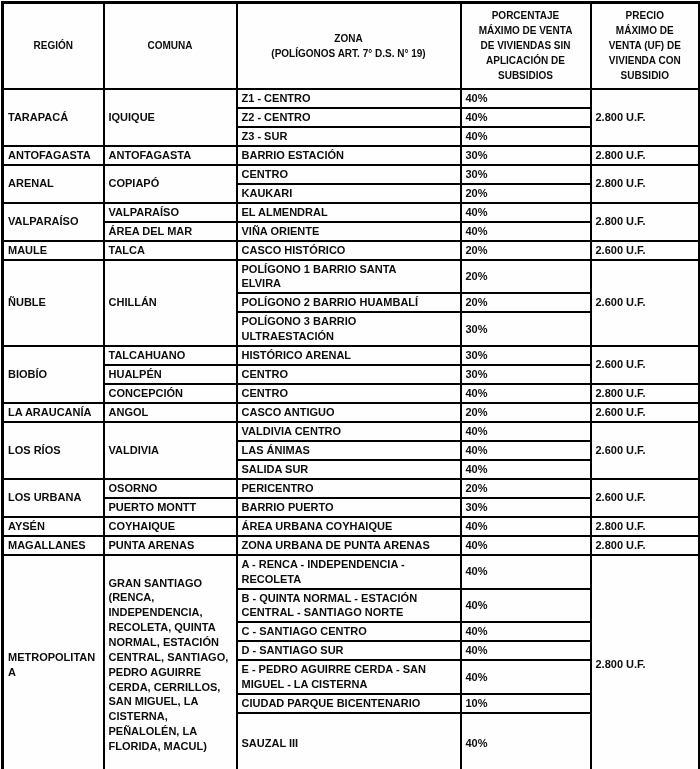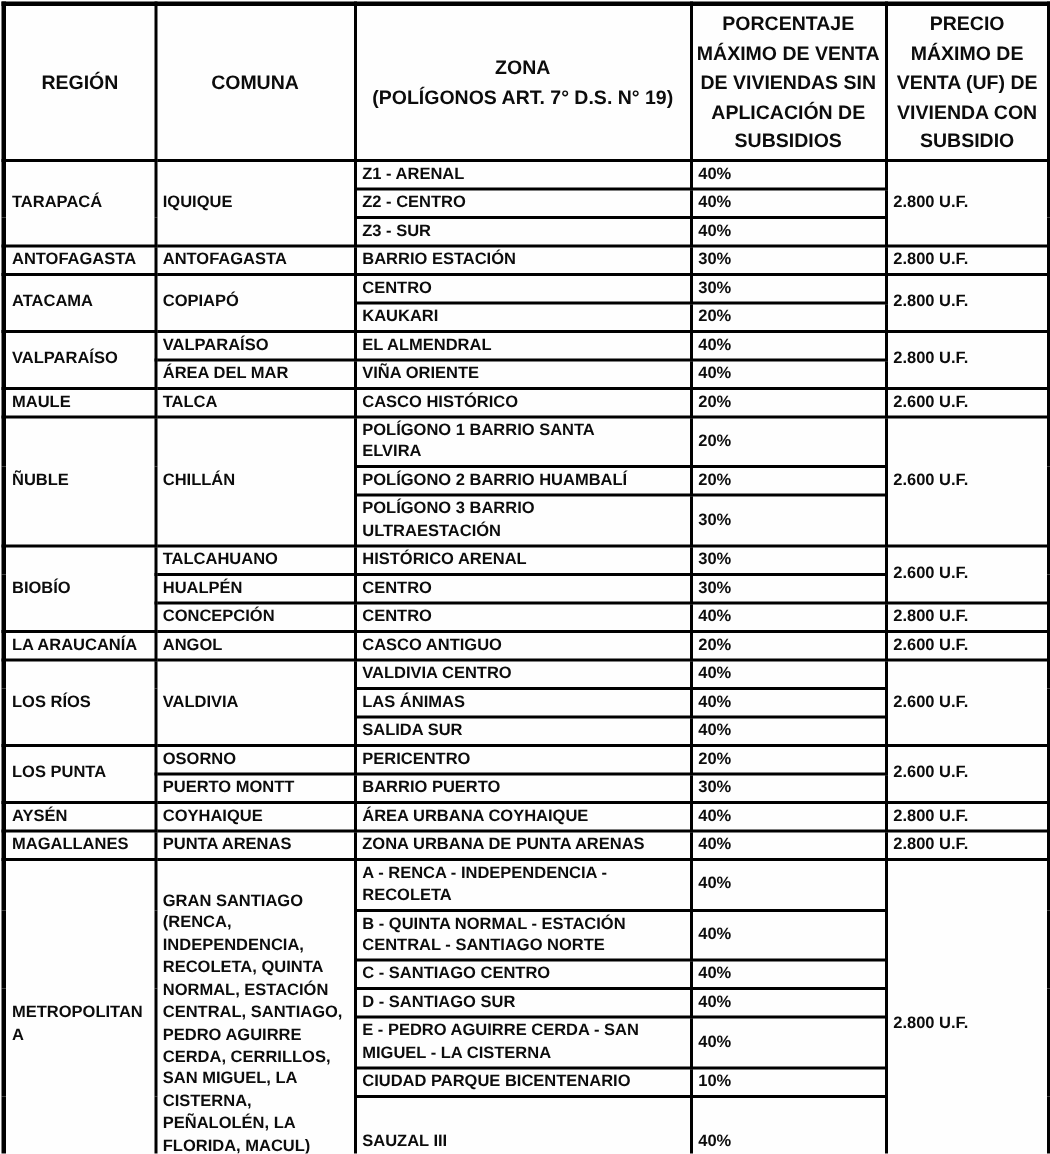--- a/index.html
+++ b/index.html
@@ -32,21 +32,21 @@
   th, td {
     border: 2px solid #000;
     color: #0c0c0c;
     font-weight: bold;
     vertical-align: middle;
     white-space: pre-line;
     overflow: hidden;
   }
   thead tr { height: 86px; }
   th {
-    font-size: 13px;
+    font-size: 10px;
     line-height: 1.5;
     text-align: center;
     padding: 2px 3px;
   }
   tbody tr { height: 19px; }
   tbody tr:last-child { height: 62px; }
   td {
     font-size: 11px;
     line-height: 1.35;
     padding: 1px 4px;
@@ -82,41 +82,41 @@
 MÁXIMO DE
 VENTA (UF) DE
 VIVIENDA CON
 SUBSIDIO</th>
         </tr>
     </thead>
     <tbody id="table-body">
         <tr>
           <td class="c-region" rowspan="3">TARAPACÁ</td>
           <td class="c-comuna" rowspan="3">IQUIQUE</td>
-          <td class="c-zona">Z1 - ARENAL</td>
+          <td class="c-zona">Z1 - CENTRO</td>
           <td class="c-pct">40%</td>
           <td class="c-price" rowspan="3">2.800 U.F.</td>
         </tr>
         <tr>
           <td class="c-zona">Z2 - CENTRO</td>
           <td class="c-pct">40%</td>
         </tr>
         <tr>
           <td class="c-zona">Z3 - SUR</td>
           <td class="c-pct">40%</td>
         </tr>
         <tr>
           <td class="c-region">ANTOFAGASTA</td>
           <td class="c-comuna">ANTOFAGASTA</td>
           <td class="c-zona">BARRIO ESTACIÓN</td>
           <td class="c-pct">30%</td>
           <td class="c-price">2.800 U.F.</td>
         </tr>
         <tr>
-          <td class="c-region" rowspan="2">ATACAMA</td>
+          <td class="c-region" rowspan="2">ARENAL</td>
           <td class="c-comuna" rowspan="2">COPIAPÓ</td>
           <td class="c-zona">CENTRO</td>
           <td class="c-pct">30%</td>
           <td class="c-price" rowspan="2">2.800 U.F.</td>
         </tr>
         <tr>
           <td class="c-zona">KAUKARI</td>
           <td class="c-pct">20%</td>
         </tr>
         <tr>
@@ -189,21 +189,21 @@
         </tr>
         <tr>
           <td class="c-zona">LAS ÁNIMAS</td>
           <td class="c-pct">40%</td>
         </tr>
         <tr>
           <td class="c-zona">SALIDA SUR</td>
           <td class="c-pct">40%</td>
         </tr>
         <tr>
-          <td class="c-region" rowspan="2">LOS PUNTA</td>
+          <td class="c-region" rowspan="2">LOS URBANA</td>
           <td class="c-comuna">OSORNO</td>
           <td class="c-zona">PERICENTRO</td>
           <td class="c-pct">20%</td>
           <td class="c-price" rowspan="2">2.600 U.F.</td>
         </tr>
         <tr>
           <td class="c-comuna">PUERTO MONTT</td>
           <td class="c-zona">BARRIO PUERTO</td>
           <td class="c-pct">30%</td>
         </tr>

